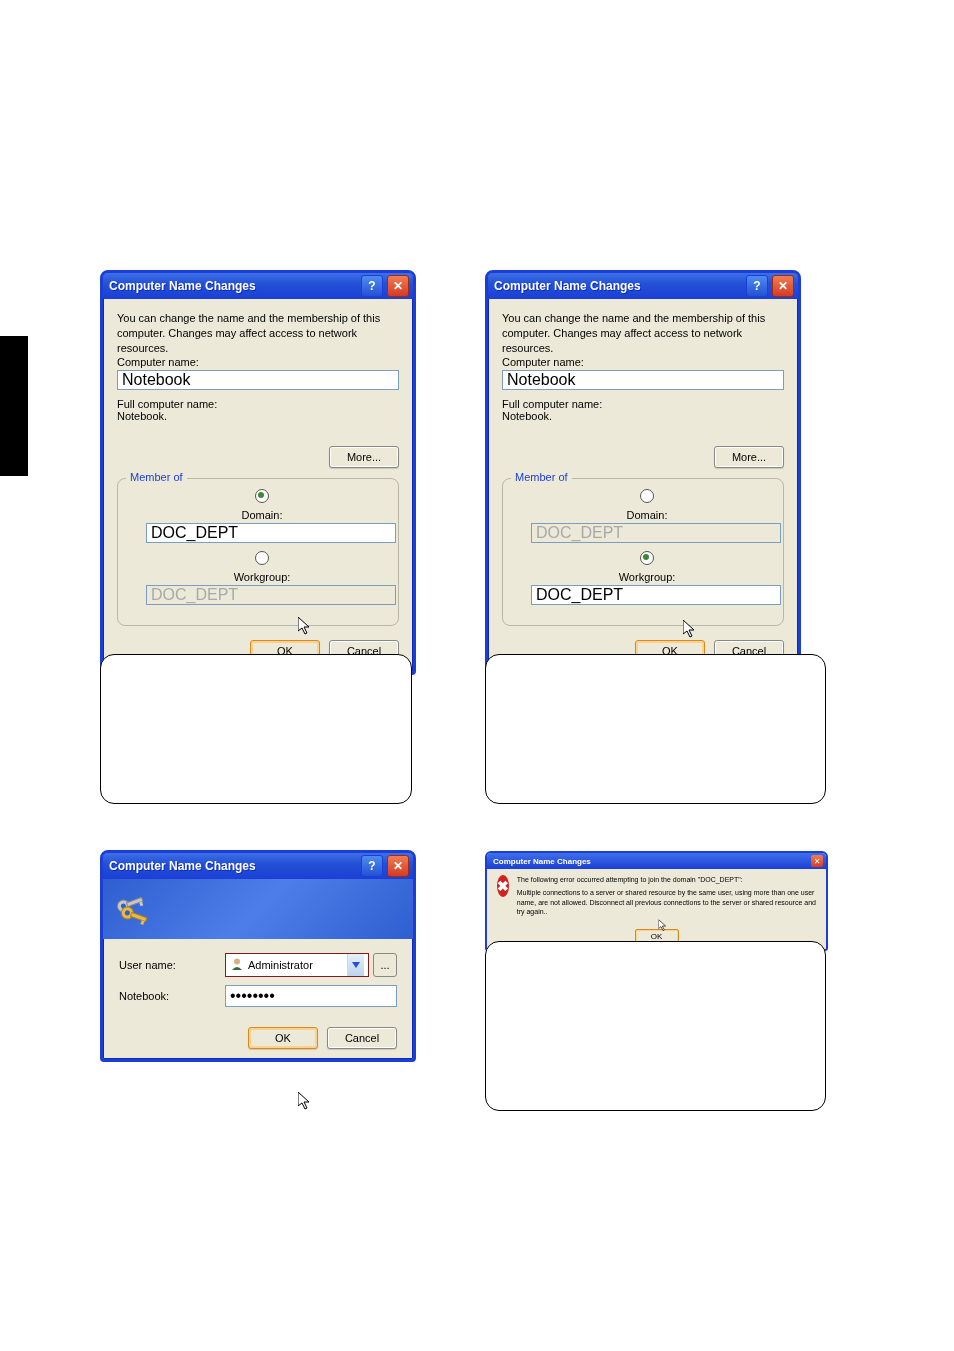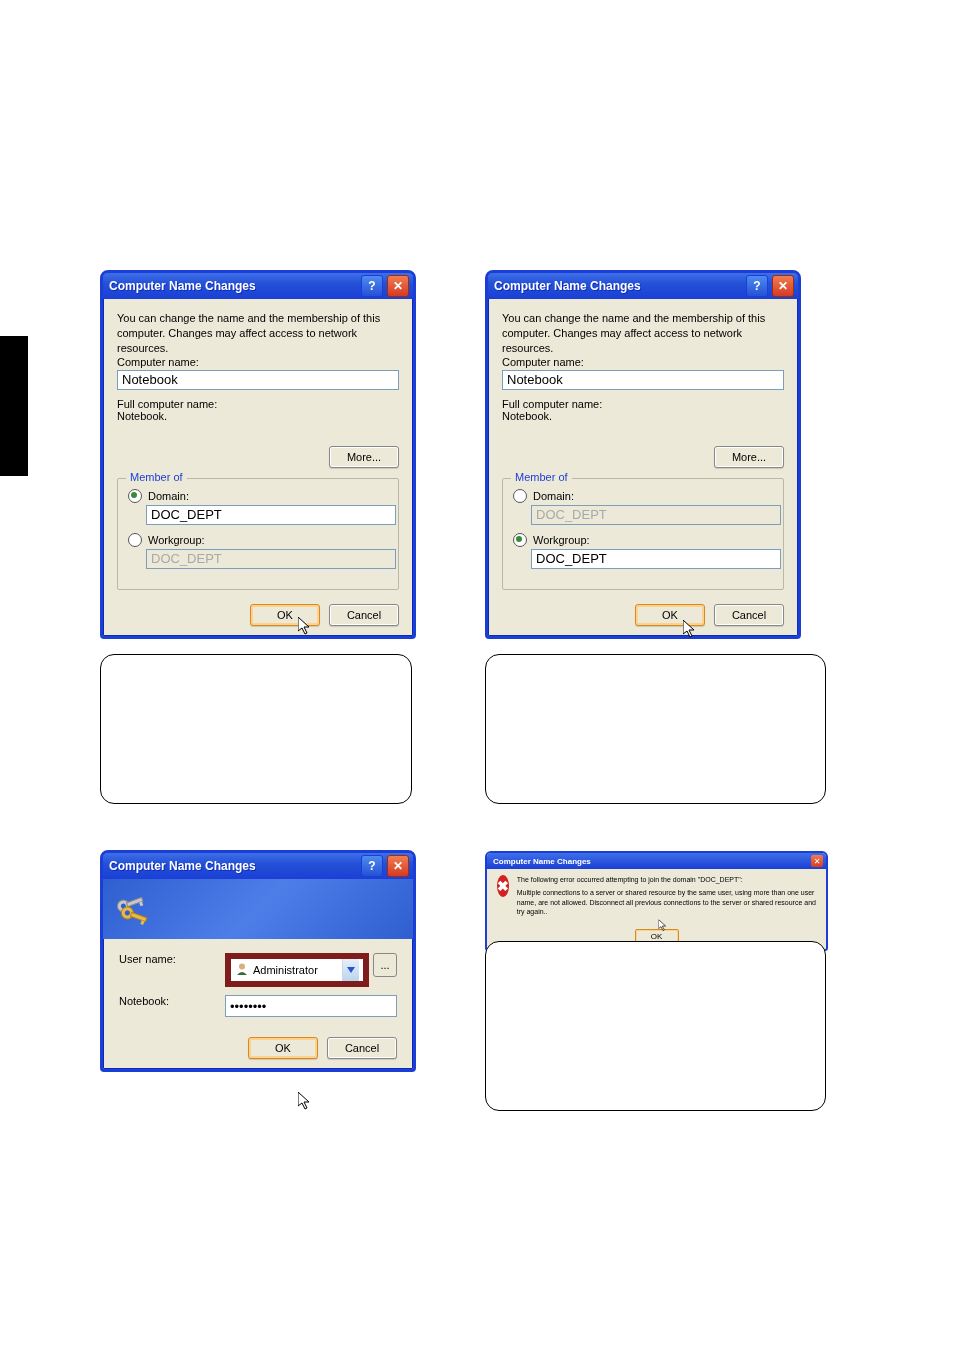--- a/index.html
+++ b/index.html
@@ -63,21 +63,21 @@
     font-size: 11px;
     color: #000;
   }
   .desc { line-height: 1.35; }
   .field-label { margin-bottom: 2px; }
   .text-input {
     width: 100%;
     height: 20px;
     border: 1px solid #7c9ebd;
     background: #fff;
-    font-size: 13px;
+    font-size: 16px;
     padding: 1px 4px;
     box-sizing: border-box;
   }
   .text-input[disabled] {
     background: #ece9d8;
     color: #a9a9a9;
   }
   .full-name-block { margin-top: 8px; margin-bottom: 24px; }
   .more-row { text-align: right; margin-bottom: 10px; }
   .xp-button {
@@ -91,35 +91,35 @@
     padding: 0 10px;
     cursor: default;
   }
   .xp-button.orange {
     border: 1px solid #d68a1f;
     box-shadow: inset 0 0 0 2px #ffd18a, 0 1px 1px rgba(0,0,0,0.15);
   }
 
   .groupbox {
     border: 1px solid #b8b8a8;
-    border-radius: 2px;
+    border-radius: 8px;
     padding: 10px 2px 12px 10px;
     position: relative;
     margin-bottom: 14px;
   }
   .groupbox-legend {
     position: absolute;
     top: -8px;
     left: 8px;
     background: #ece9d8;
     padding: 0 4px;
     font-size: 11px;
     color: #1b3fd6;
   }
-  .radio-row { display: flex; align-items: center; gap: 6px; margin-bottom: 2px; }
+  .radio-row { display: flex; align-items: center; gap: 6px; margin-bottom: 2px; flex-direction: column; }
   .radio {
     width: 12px;
     height: 12px;
     border-radius: 50%;
     border: 1px solid #555;
     background: #fff;
     display: inline-block;
     position: relative;
   }
   .radio.checked::after {
@@ -157,27 +157,27 @@
     position: relative;
     display: flex;
     align-items: center;
     padding-left: 10px;
   }
   .keys-icon {
     width: 40px; height: 40px; position: relative;
   }
   .cred-body { padding: 14px 16px 10px 16px; font-size: 11px; }
   .cred-desc { margin-bottom: 14px; line-height: 1.35; }
-  .cred-row { display: flex; align-items: flex-start; margin-bottom: 8px; gap: 8px; }
+  .cred-row { display: flex; align-items: center; margin-bottom: 8px; gap: 8px; }
   .cred-row-label { width: 98px; }
   .cred-input-wrap { flex: 1; display: flex; gap: 4px; }
   .combo {
     flex: 1;
     height: 22px;
-    border: 6px solid #7f1d1d;
+    border: 1px solid #7f1d1d;
     background: #fff;
     display: flex;
     align-items: center;
     padding: 0 4px;
     gap: 4px;
     font-size: 11px;
     position: relative;
   }
   .combo-arrow {
     width: 16px;

